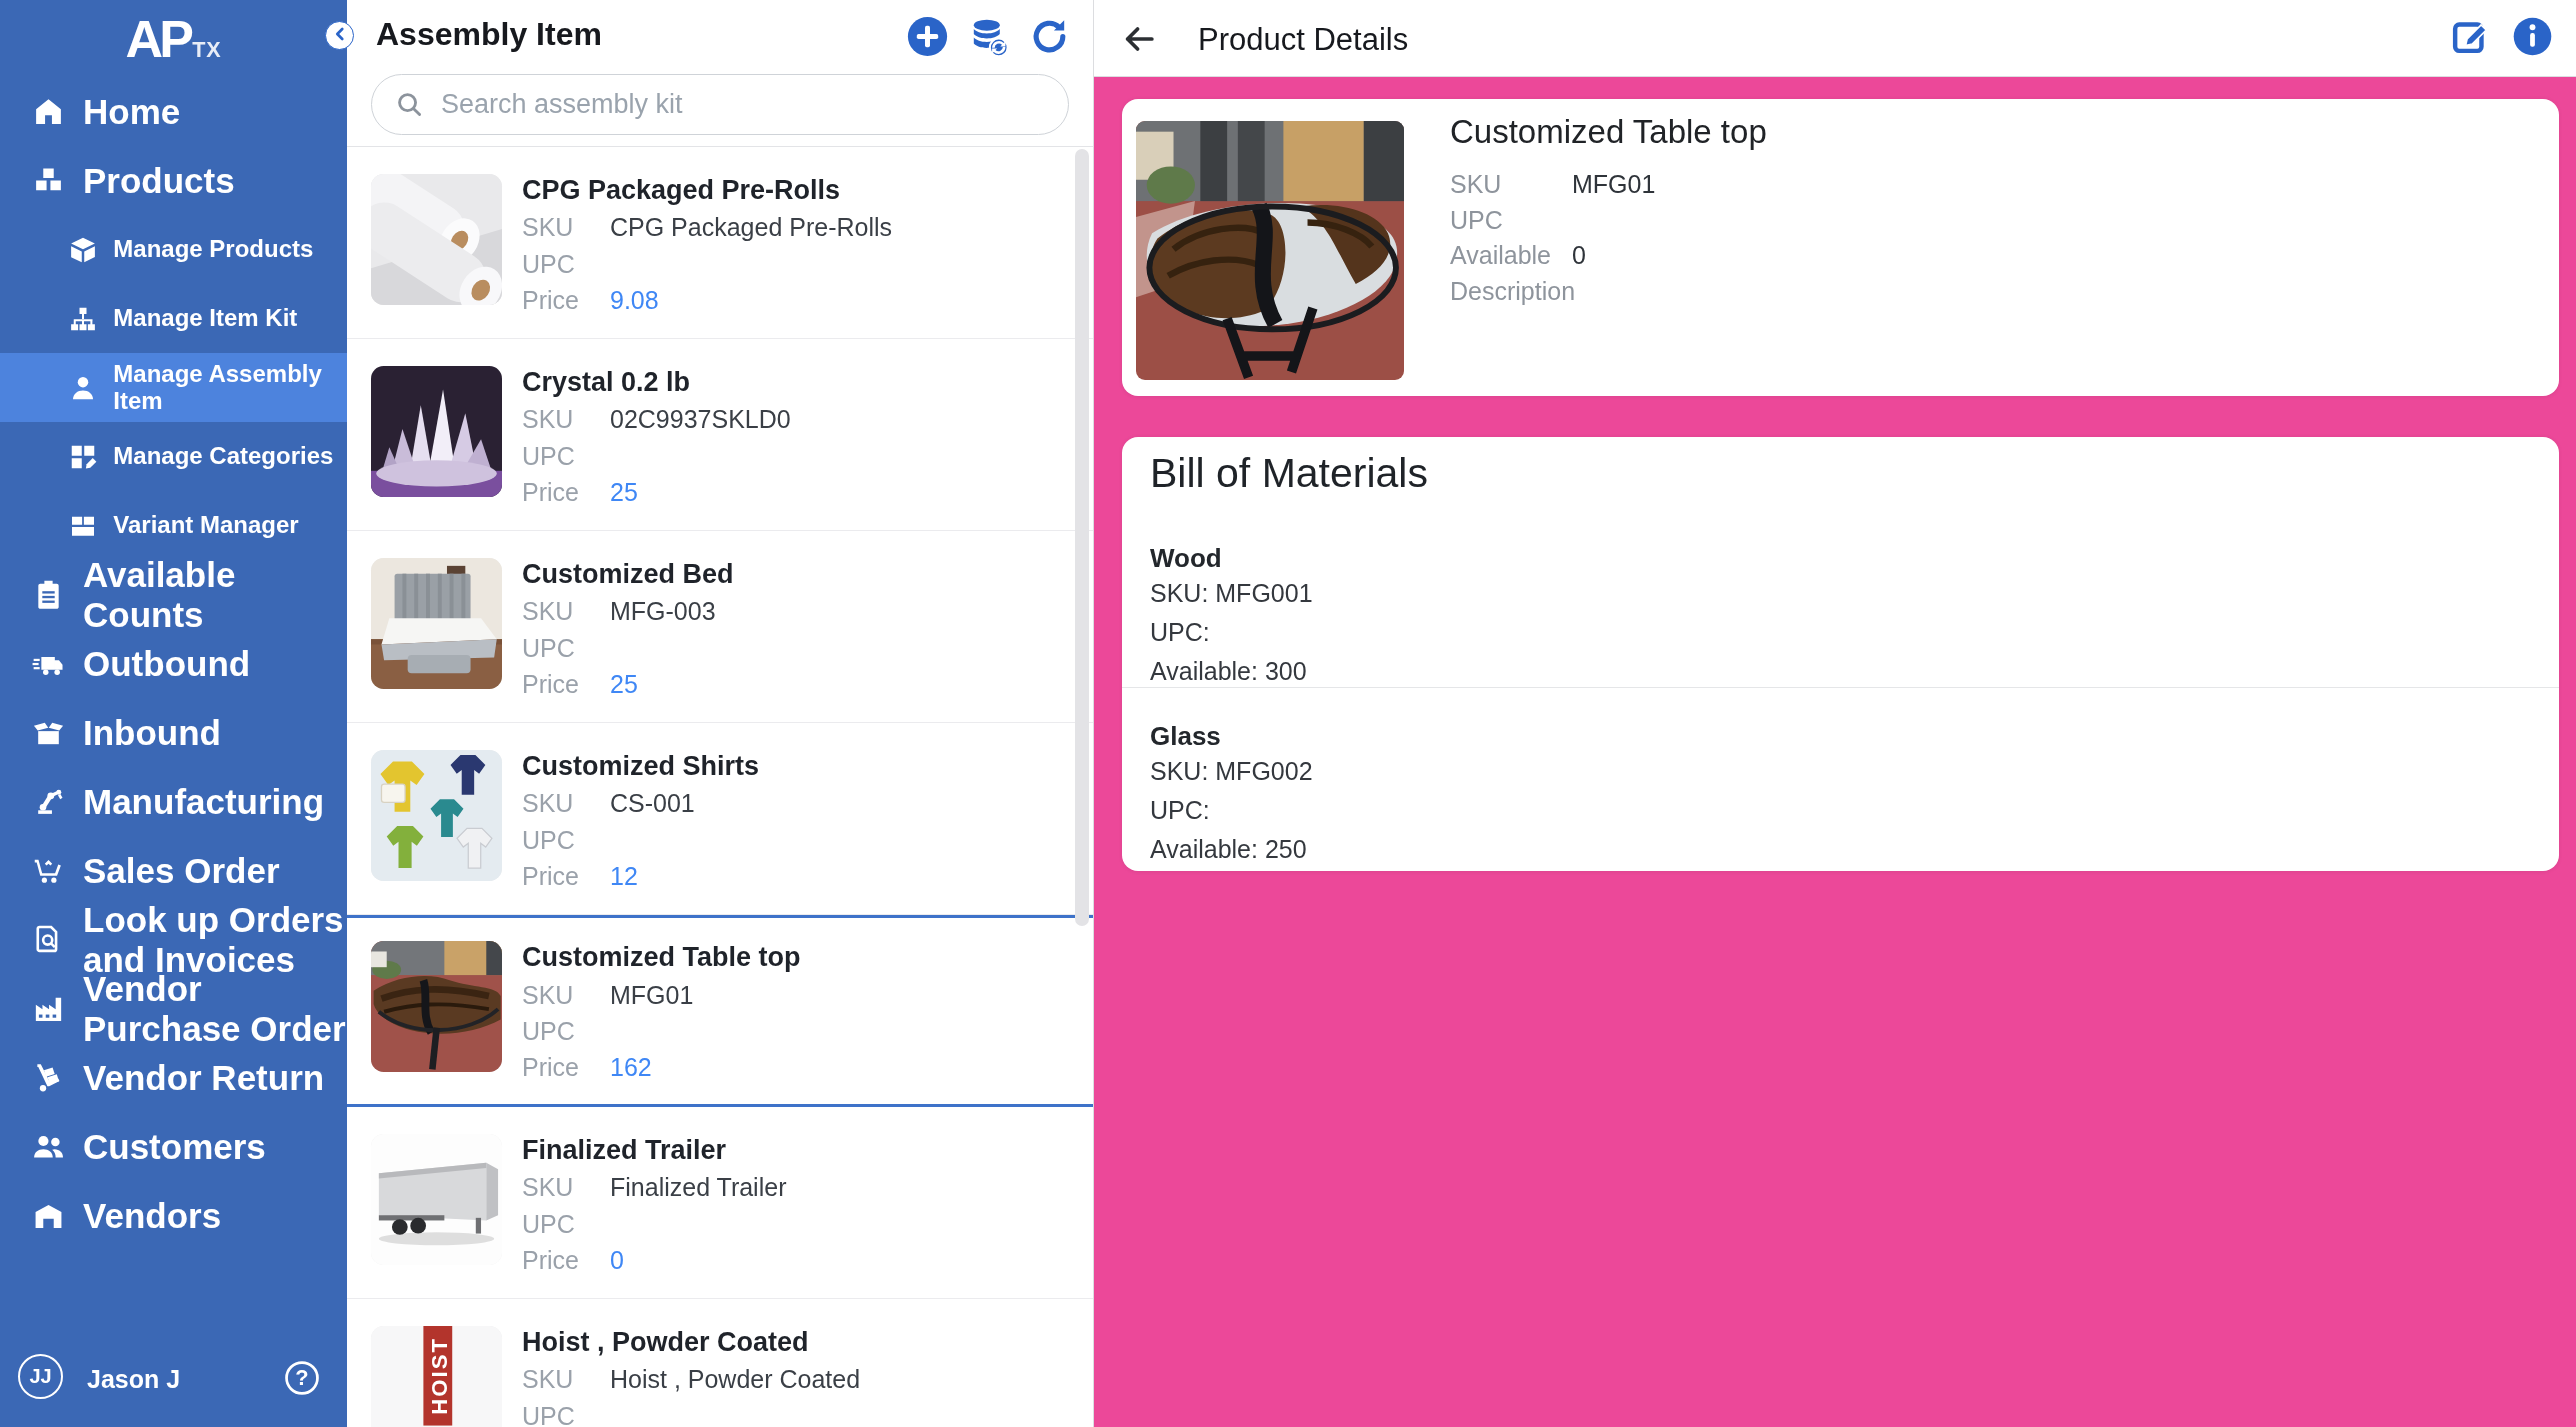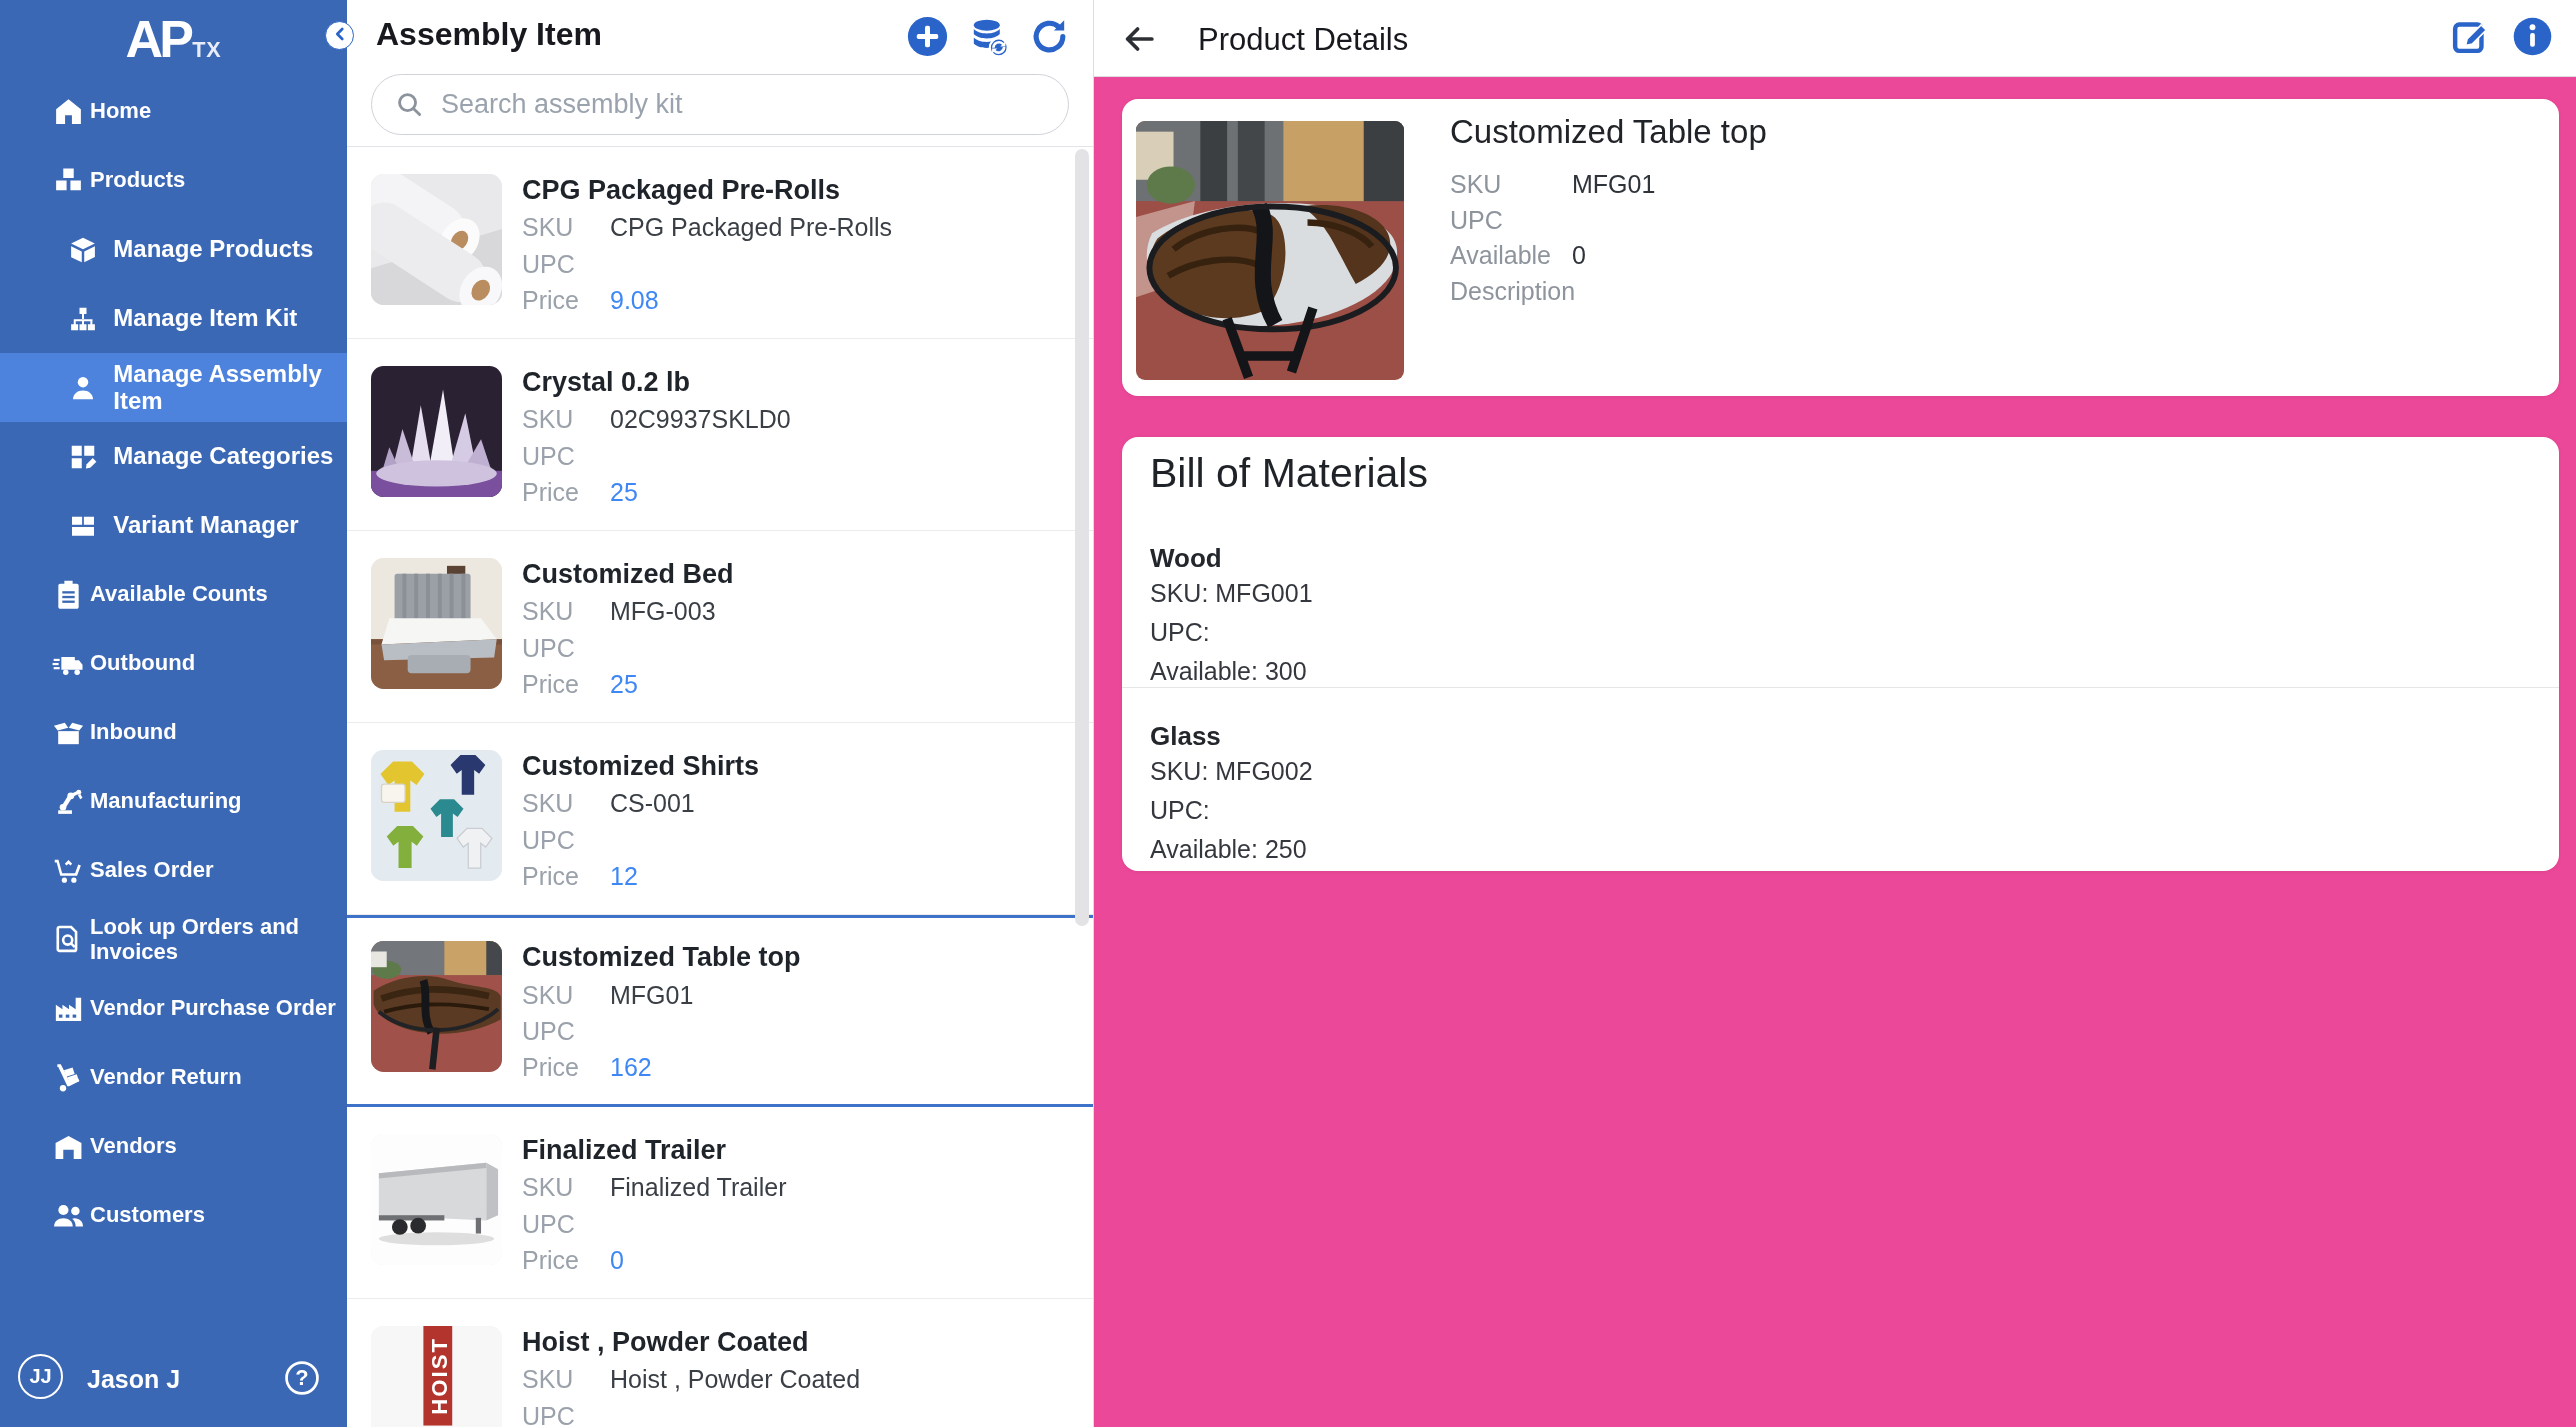--- a/index.html
+++ b/index.html
@@ -7,21 +7,21 @@
     width:2576px;height:1428px;overflow:hidden;position:relative;
     font-family:"Liberation Sans",sans-serif;background:#ffffff;
     -webkit-font-smoothing:antialiased;
   }
   
   .sidebar{position:absolute;left:0;top:0;width:347px;height:1428px;background:#3b68b5;color:#fff;z-index:2;}
   .logo{position:absolute;top:9px;left:0;width:100%;text-align:center;}
   .logo .big{font-size:52px;font-weight:700;letter-spacing:-3.6px;color:#fff;}
   .logo .small{font-size:21.6px;font-weight:700;letter-spacing:0.9px;color:#e8edf7;margin-left:1.8px;}
   .nav{position:absolute;top:77px;left:0;width:100%;}
-  .nav-item{display:flex;align-items:center;height:69px;padding-left:52px;gap:5px;font-size:22px;font-weight:600;cursor:pointer;box-sizing:border-box;}
+  .nav-item{display:flex;align-items:center;height:69px;padding-left:32px;gap:18px;font-size:35px;font-weight:600;cursor:pointer;box-sizing:border-box;}
   .nav-item.sub{padding-left:68px;font-size:24px;gap:15.3px;}
   .nav-item.active{background:#4d83dd;font-weight:700;}
   .nav-item .nicon{width:33px;height:33px;flex:0 0 33px;display:flex;align-items:center;justify-content:center;}
   .nav-item.sub .nicon{width:30px;height:30px;flex:0 0 30px;}
   .nav-item .nlabel{line-height:1.12;max-width:270px;}
   .nicon svg{width:100%;height:100%;display:block;}
   .sb-footer{position:absolute;bottom:20px;left:0;width:100%;height:54px;}
   .avatar{position:absolute;left:18px;top:0;width:45px;height:45px;border:2.7px solid #fff;border-radius:50%;
     display:flex;align-items:center;justify-content:center;font-size:20px;font-weight:700;box-sizing:border-box;text-align:right;}
   .uname{position:absolute;left:87px;top:10.8px;font-size:25px;font-weight:600;}
@@ -250,36 +250,36 @@
             <rect x="9.3" y="5.6" width="6.6" height="5" transform="rotate(-18 12.6 8.1)"></rect>
             <rect x="12" y="10.6" width="7" height="5.3" transform="rotate(-18 15.5 13.3)"></rect>
           </svg>
         </span>
       <span class="nlabel">Vendor Return</span>
     </div>
 
     <div class="nav-item">
       <span class="nicon">
           <svg viewBox="0 0 24 24" fill="#fff">
-            <path d="M2.6 21V9.4L12 4.4l9.4 5V21h-5.6v-6.6H8.2V21Z"></path>
-          </svg>
-        </span>
-      <span class="nlabel">Vendors</span>
-    </div>
-
-    <div class="nav-item">
-      <span class="nicon">
-          <svg viewBox="0 0 24 24" fill="#fff">
             <circle cx="8.3" cy="8" r="3.7"></circle>
             <path d="M1.5 20c0-3.8 3-6 6.8-6s6.8 2.2 6.8 6Z"></path>
             <circle cx="17" cy="8.7" r="3.1"></circle>
             <path d="M16.5 14c3.3.2 6 2.2 6 5.5v.5h-5.3c0-2.4-.9-4.3-2.5-5.6.5-.2 1.1-.4 1.8-.4Z"></path>
           </svg>
         </span>
       <span class="nlabel">Customers</span>
+    </div>
+
+    <div class="nav-item">
+      <span class="nicon">
+          <svg viewBox="0 0 24 24" fill="#fff">
+            <path d="M2.6 21V9.4L12 4.4l9.4 5V21h-5.6v-6.6H8.2V21Z"></path>
+          </svg>
+        </span>
+      <span class="nlabel">Vendors</span>
     </div>
 
   </div>
 
   <div class="sb-footer">
     <div class="avatar">JJ</div>
     <div class="uname">Jason J</div>
     <div class="help">
       <svg viewBox="0 0 44 44">
           <circle cx="22" cy="22" r="17" fill="none" stroke="#fff" stroke-width="3"></circle>

